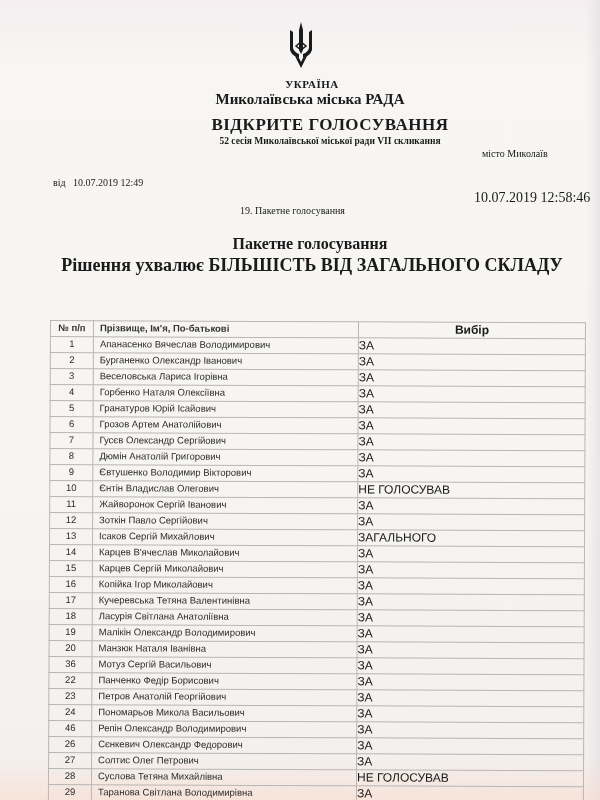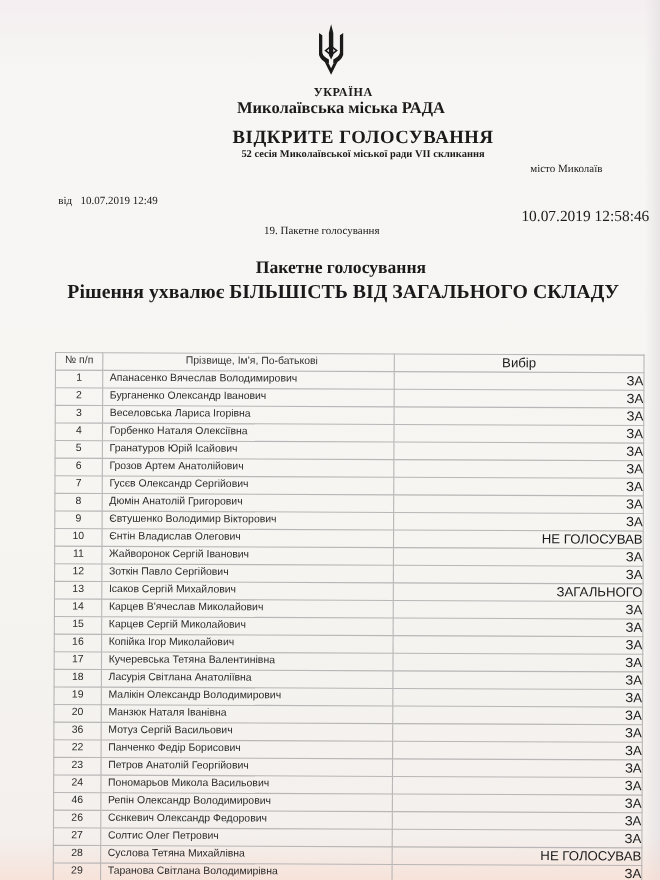--- a/index.html
+++ b/index.html
@@ -35,24 +35,24 @@
   table.votes {
     position:absolute; left:50px; top:320px;
     border-collapse:collapse;
     font-family: "Liberation Sans", sans-serif;
     transform: rotate(0.25deg); transform-origin: left top;
   }
   table.votes th, table.votes td {
     border:1px solid #b8b6b6; padding:0; height:14.85px; line-height:14px;
     font-size:9.5px; color:#2a2a2a;
   }
-  table.votes th { font-weight:normal; font-size:9.5px; color:#333; text-align:center; }
+  table.votes th { font-weight:bold; font-size:9.5px; color:#333; text-align:center; }
   .c-num { width:42px; text-align:center; }
   .c-name { width:258px; text-align:left; padding-left:6px !important; }
-  .c-choice { width:226px; text-align:right; font-size:12px !important; color:#1a1a1a !important; }
+  .c-choice { width:226px; text-align:left; font-size:12px !important; color:#1a1a1a !important; }
   table.votes td.c-choice { line-height:15px; }
 </style>
 </head>
 <body>
 
 <div class="edge-right"></div>
 <div class="pink-bottom"></div>
 
 <svg class="trident" viewBox="0 0 34 50">
   <path d="M17 2 L19 10 L19 30 L17 34 L15 30 L15 10 Z" fill="#1a1a1a"></path>
@@ -75,21 +75,21 @@
 <div class="abs timestamp">10.07.2019 12:58:46</div>
 <div class="abs item">19.  Пакетне голосування</div>
 
 <div class="center-text batch-title">Пакетне голосування</div>
 <div class="center-text rule">Рішення ухвалює БІЛЬШІСТЬ ВІД ЗАГАЛЬНОГО СКЛАДУ</div>
 
 <table class="votes">
   <thead>
     <tr>
       <th class="c-num">№ п/п</th>
-      <th class="c-name" style="text-align:center;padding-left:0">Прізвище, Ім'я, По-батькові</th>
+      <th class="c-name" style="text-align:left;padding-left:0">Прізвище, Ім'я, По-батькові</th>
       <th class="c-choice" style="font-size:9.5px">Вибір</th>
     </tr>
   </thead>
   <tbody id="rows">
       <tr>
         <td class="c-num">1</td>
         <td class="c-name">Апанасенко Вячеслав Володимирович</td>
         <td class="c-choice">ЗА</td>
       </tr>
       <tr>

